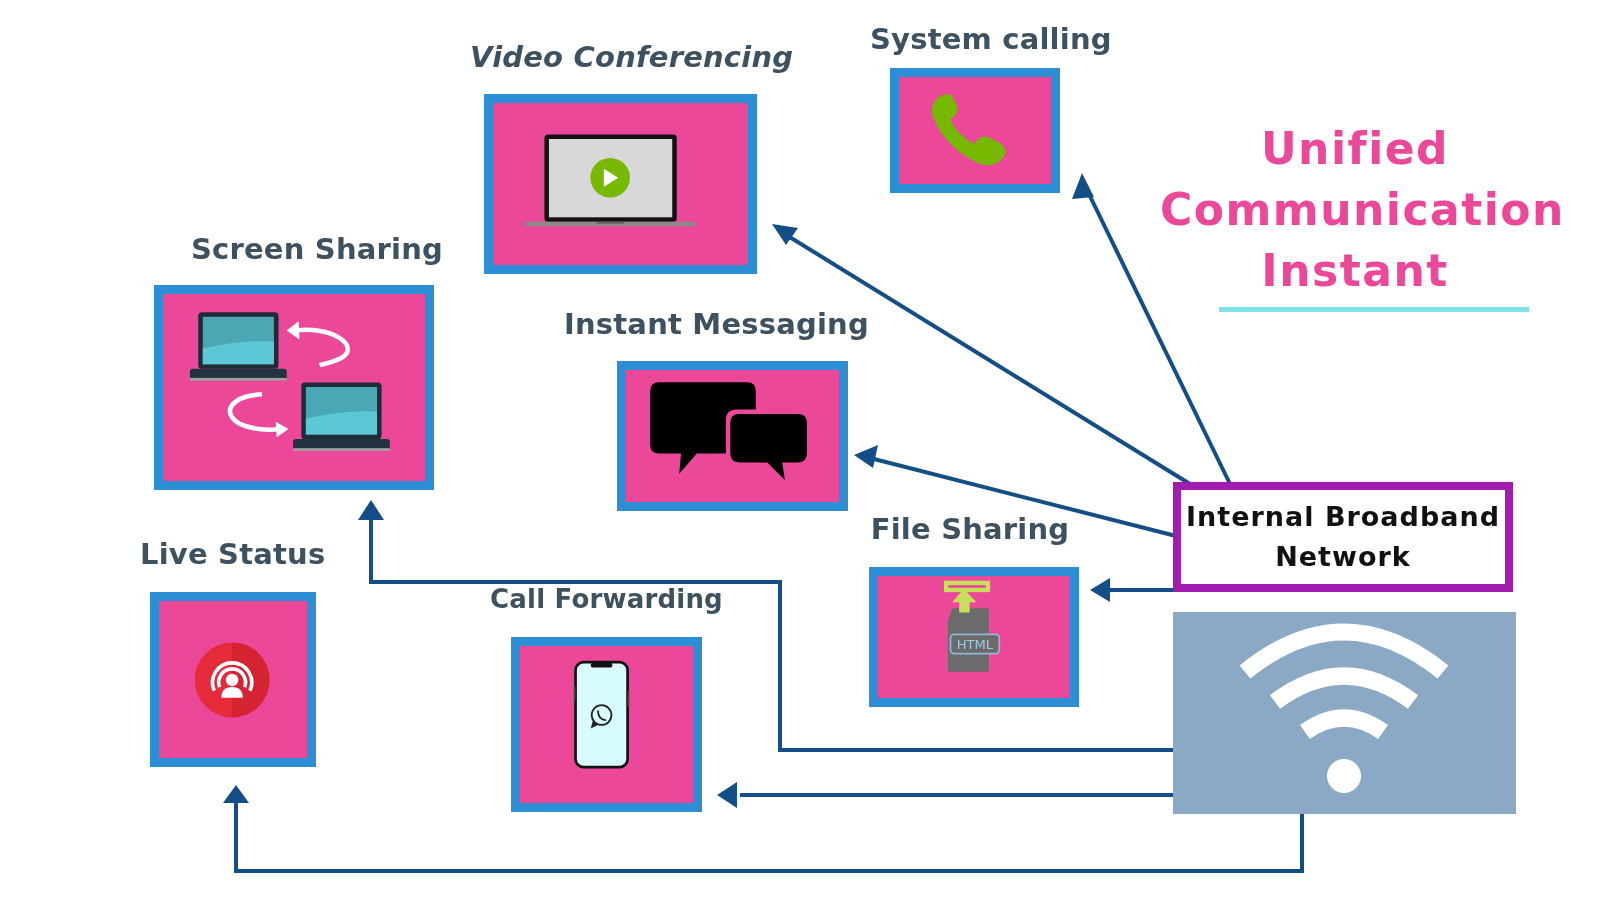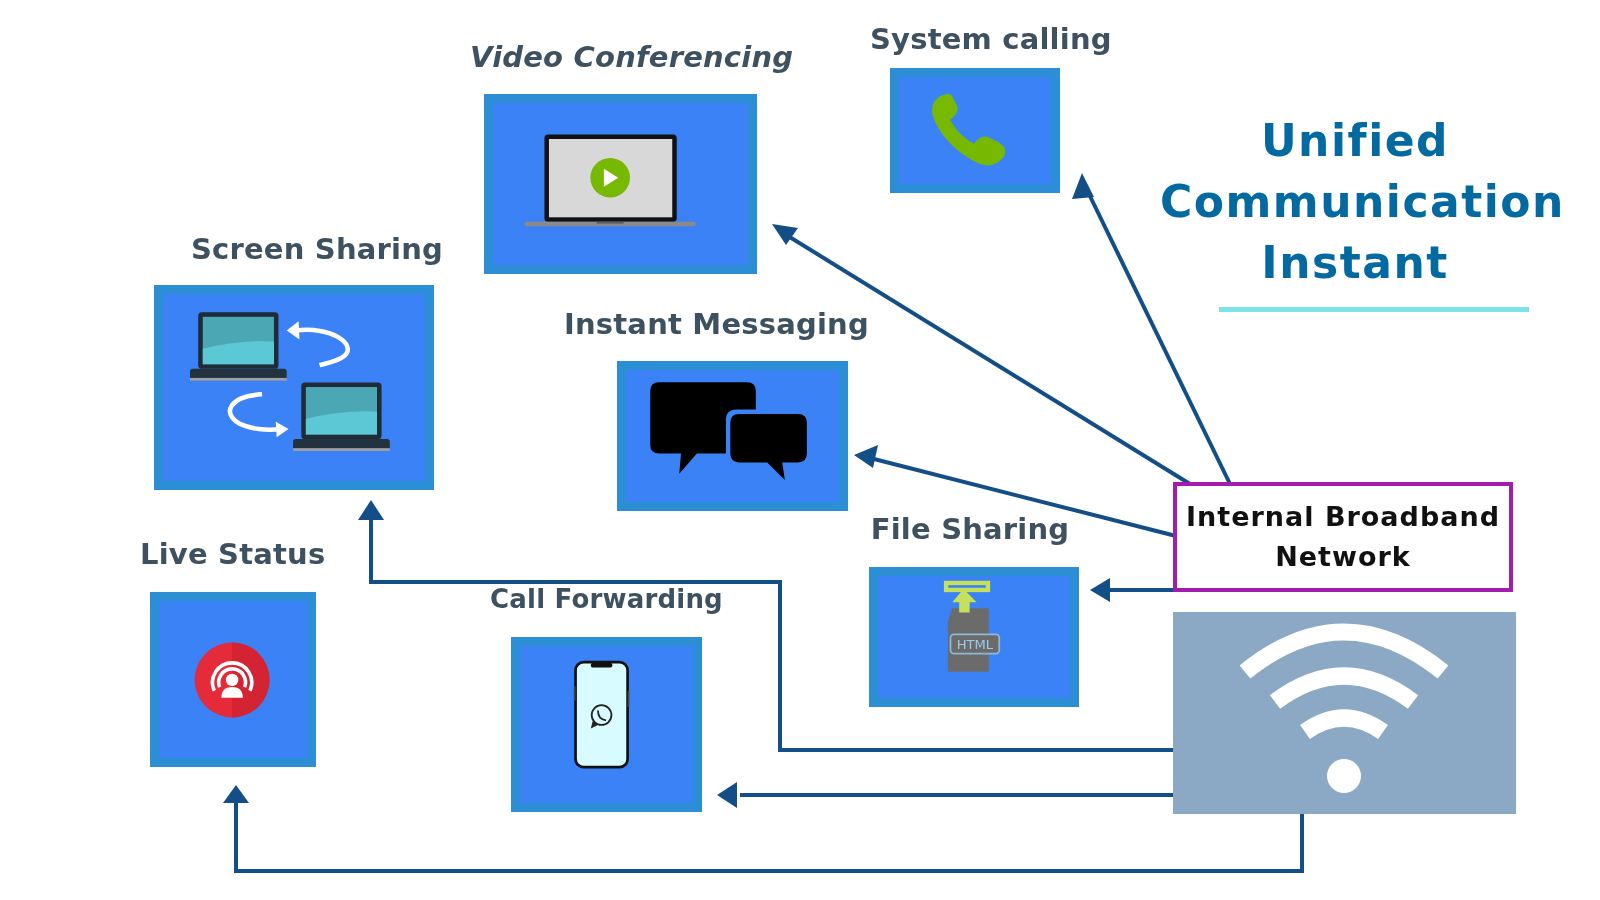--- a/index.html
+++ b/index.html
@@ -1,23 +1,23 @@
 <!DOCTYPE html>
 <html><head>
 <meta charset="utf-8">
 <style>
   html, body { margin: 0; padding: 0; background: #ffffff; }
   body { width: 1600px; height: 900px; position: relative; overflow: hidden; font-family: "DejaVu Sans", sans-serif; }
   .label { position: absolute; color: #3d5160; font-weight: bold; font-size: 29px; white-space: nowrap; text-align: center; font-family: "DejaVu Sans", sans-serif; letter-spacing: 0.2px; }
-  .tile { position: absolute; background: #3b82f6; border: 9px solid #2c8fd6; box-sizing: border-box; }
+  .tile { position: absolute; background: #ec4899; border: 9px solid #2c8fd6; box-sizing: border-box; }
   .tile svg { position: absolute; left: 0; top: 0; width: 100%; height: 100%; }
   #connectors { position: absolute; left: 0; top: 0; width: 1600px; height: 900px; pointer-events: none; }
-  .title { position: absolute; left: 1160px; top: 110px; width: 390px; text-align: center; font-size: 44px; font-weight: bold; line-height: 61px; color: #0369a1; letter-spacing: 1.5px; }
+  .title { position: absolute; left: 1160px; top: 118px; width: 390px; text-align: center; font-size: 44px; font-weight: bold; line-height: 61px; color: #ec4899; letter-spacing: 1.5px; }
   .title-underline { position: absolute; left: 1219px; top: 307px; width: 310px; height: 5px; background: #7ee3e6; }
-  .network-box { position: absolute; left: 1173px; top: 482px; width: 340px; height: 110px; border: 4px solid #a21caf; box-sizing: border-box; background: #fff; display: flex; flex-direction: column; align-items: center; justify-content: center; }
+  .network-box { position: absolute; left: 1173px; top: 482px; width: 340px; height: 110px; border: 8px solid #a21caf; box-sizing: border-box; background: #fff; display: flex; flex-direction: column; align-items: center; justify-content: center; }
   .network-box span { font-size: 27px; font-weight: bold; color: #111; line-height: 40px; letter-spacing: 1px; }
   .wifi-panel { position: absolute; left: 1173px; top: 612px; width: 343px; height: 202px; background: #8ba9c4; }
   .wifi-panel svg { width: 100%; height: 100%; }
 </style>
 </head>
 <body>
 
 <svg id="connectors" viewBox="0 0 1600 900">
   <defs>
     <marker id="arrowhead" markerWidth="10" markerHeight="10" refX="2" refY="5" orient="auto" markerUnits="userSpaceOnUse" viewBox="0 0 10 10">

